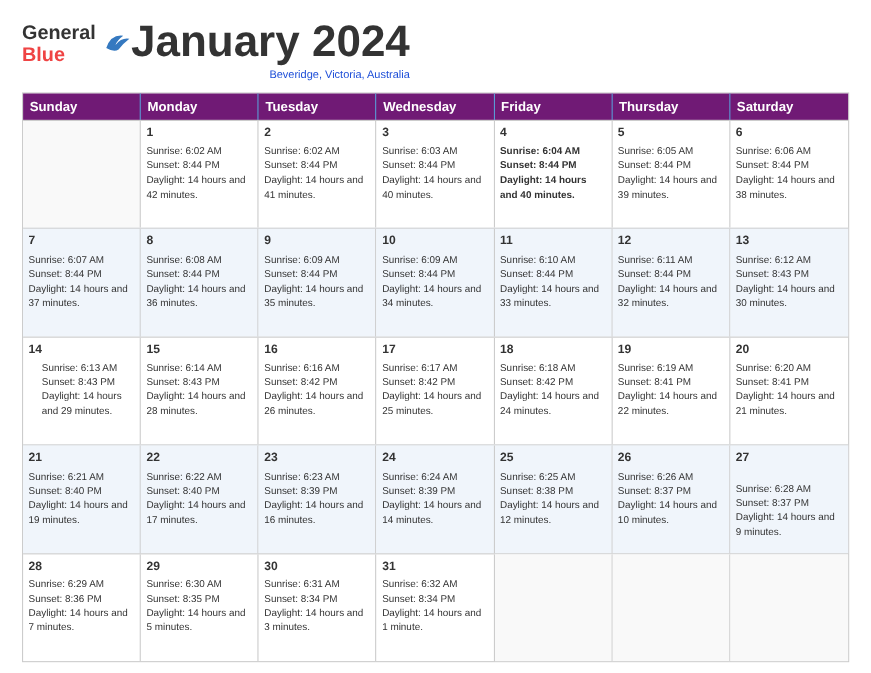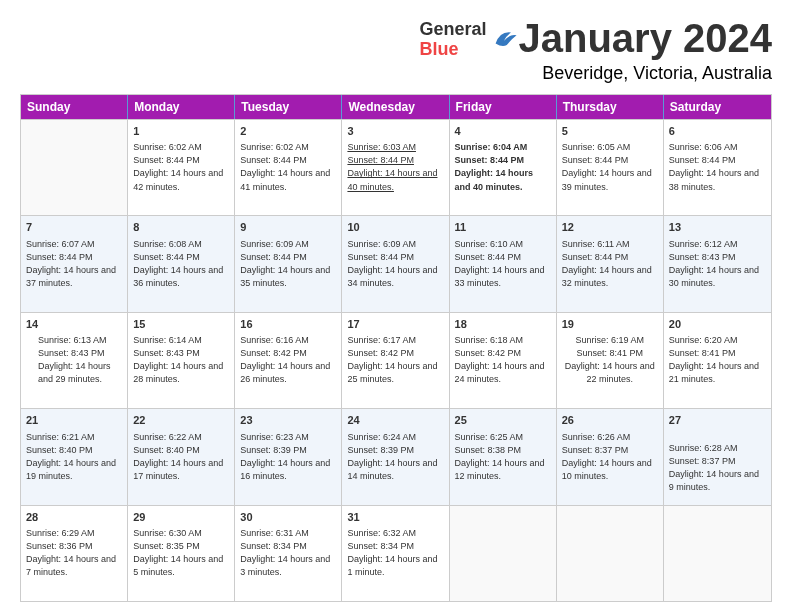--- a/index.html
+++ b/index.html
@@ -12,21 +12,21 @@
     }
     .page {
       width: 792px;
       height: 612px;
       padding: 16px 20px 10px 20px;
       display: flex;
       flex-direction: column;
     }
     .header {
       display: flex;
-      justify-content: flex-end;
+      justify-content: flex-start;
       align-items: flex-start;
       margin-bottom: 10px;
     }
     .logo {
       display: flex;
       align-items: center;
       margin-top: 4px;
     }
     .logo-text {
       font-size: 18px;
@@ -44,34 +44,34 @@
     }
     .title-block {
       text-align: right;
     }
     .month-year {
       font-size: 40px;
       font-weight: bold;
       color: #333;
     }
     .location {
-      font-size: 18px;
-      color: #000000;
+      font-size: 10px;
+      color: #1d4ed8;
       margin-top: 2px;
     }
     .calendar {
       flex: 1;
       display: flex;
       flex-direction: column;
       border: 1px solid #ccc;
     }
     .cal-header {
       display: grid;
       grid-template-columns: repeat(7, 1fr);
-      background: #a21caf;
+      background: #701a75;
     }
     .cal-header-cell {
       color: #fff;
       font-size: 12px;
       font-weight: bold;
       padding: 5px 6px;
       border-right: 1px solid #5a9ad4;
     }
     .cal-header-cell:last-child { border-right: none; }
     .cal-body {
@@ -155,21 +155,21 @@
 Daylight: 14 hours and 42 minutes.</div>
           </div>
           <div class="cal-cell">
             <span class="day-num">2</span>
             <div class="sun-info" style="white-space: pre-line;">Sunrise: 6:02 AM
 Sunset: 8:44 PM
 Daylight: 14 hours and 41 minutes.</div>
           </div>
           <div class="cal-cell">
             <span class="day-num">3</span>
-            <div class="sun-info" style="white-space: pre-line; text-decoration: underline;">Sunrise: 6:03 AM
+            <div class="sun-info" style="white-space: pre-line;">Sunrise: 6:03 AM
 Sunset: 8:44 PM
 Daylight: 14 hours and 40 minutes.</div>
           </div>
           <div class="cal-cell">
             <span class="day-num">4</span>
             <div class="sun-info" style="white-space: pre-line; font-weight: bold;">Sunrise: 6:04 AM
 Sunset: 8:44 PM
 Daylight: 14 hours and 40 minutes.</div>
           </div>
           <div class="cal-cell">
@@ -255,21 +255,21 @@
 Daylight: 14 hours and 25 minutes.</div>
           </div>
           <div class="cal-cell">
             <span class="day-num">18</span>
             <div class="sun-info" style="white-space: pre-line;">Sunrise: 6:18 AM
 Sunset: 8:42 PM
 Daylight: 14 hours and 24 minutes.</div>
           </div>
           <div class="cal-cell">
             <span class="day-num">19</span>
-            <div class="sun-info" style="white-space: pre-line; text-align: center;">Sunrise: 6:19 AM
+            <div class="sun-info" style="white-space: pre-line;">Sunrise: 6:19 AM
 Sunset: 8:41 PM
 Daylight: 14 hours and 22 minutes.</div>
           </div>
           <div class="cal-cell">
             <span class="day-num">20</span>
             <div class="sun-info" style="white-space: pre-line;">Sunrise: 6:20 AM
 Sunset: 8:41 PM
 Daylight: 14 hours and 21 minutes.</div>
           </div>
         </div>

